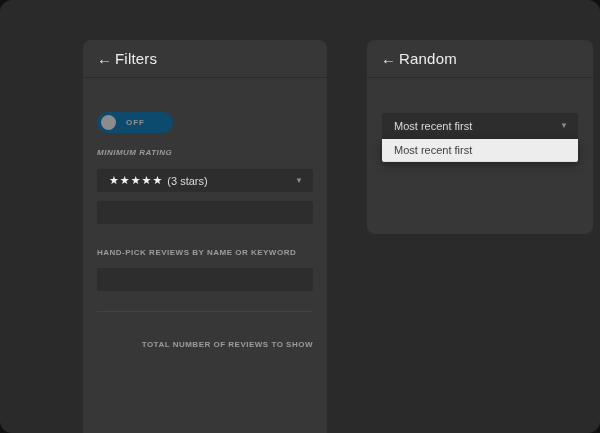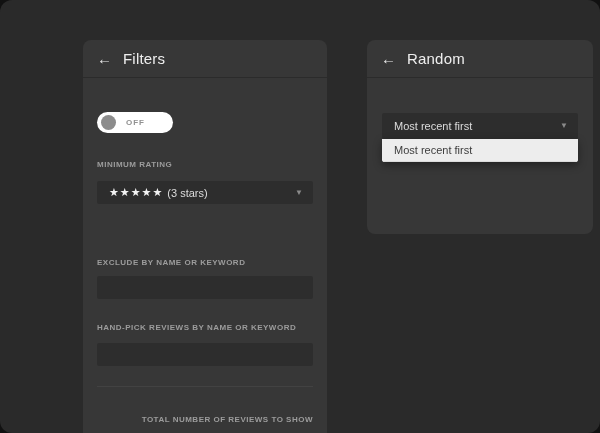--- a/index.html
+++ b/index.html
@@ -29,35 +29,35 @@
     height: 38px;
     display: flex; align-items: center;
     padding: 0 14px;
     border-bottom: 1px solid #2b2b2b;
   }
   .back-arrow {
     color: #e8e8e8; font-size: 15px; line-height: 1;
     width: 16px; text-align: left; cursor: pointer;
   }
   .panel-title {
-    color: #efefef; font-size: 15px; margin-left: 10px;
+    color: #efefef; font-size: 15px; margin-left: 2px;
     letter-spacing: 0.2px;
   }
   .panel-body-filters { padding: 25px 14px 0 14px; }
   .panel-body-sorting { padding: 26px 15px 0 15px; }
   .field-label {
     color: #9c9c9c; font-size: 8px; font-weight: 700;
     letter-spacing: 0.5px; text-transform: uppercase;
     line-height: 9px;
   }
   
   .toggle {
     margin-top: 9px;
     width: 76px; height: 21px;
-    background: #ffffff; border-radius: 11px;
+    background: #0c4a6e; border-radius: 11px;
     display: flex; align-items: center;
     cursor: pointer;
   }
   .toggle-knob {
     width: 15px; height: 15px; border-radius: 50%;
     background: #8c8c8c; margin-left: 4px;
   }
   .toggle-label {
     color: #919191; font-size: 8px; font-weight: 700;
     letter-spacing: 1px; margin-left: 10px;
@@ -117,28 +117,27 @@
       <span class="back-arrow">←</span>
       <span class="panel-title">Filters</span>
     </header>
     <div class="panel-body-filters">
 
       <div class="toggle">
         <span class="toggle-knob"></span>
         <span class="toggle-label">OFF</span>
       </div>
 
-      <div class="field-label" style="margin-top:27px;">MINIMUM RATING</div>
+      <div class="field-label" style="margin-top:15px;font-style:italic;">MINIMUM RATING</div>
       <div class="select-box mt-label-gap" style="margin-top:12px;">
         <span class="stars">★★★★★</span>
         <span class="select-value" style="margin-left:4px;">(3 stars)</span>
         <span class="select-caret">▼</span>
       </div>
 
-      <div class="field-label" style="margin-top:54px;">EXCLUDE BY NAME OR KEYWORD</div>
       <input class="text-input mt-label-gap" type="text" value="" style="">
 
       <div class="field-label" style="margin-top:24px;">HAND-PICK REVIEWS BY NAME OR KEYWORD</div>
       <input class="text-input" style="margin-top: 11px;" type="text" value="">
 
       <hr class="section-divider">
 
       <div class="field-label" style="margin-top:28px;text-align:right;">TOTAL NUMBER OF REVIEWS TO SHOW</div>
     </div>
   </section>

